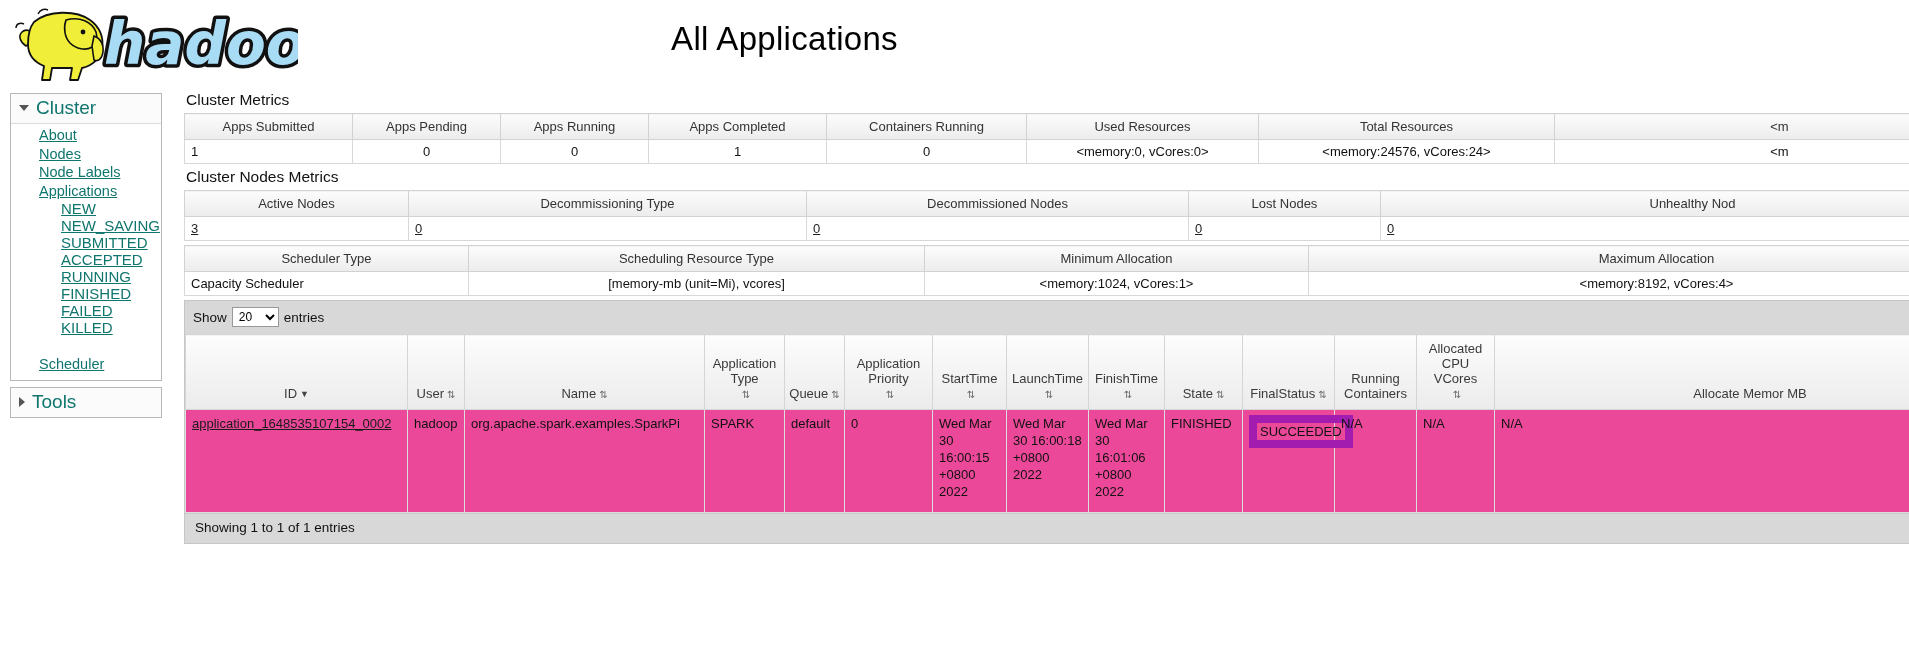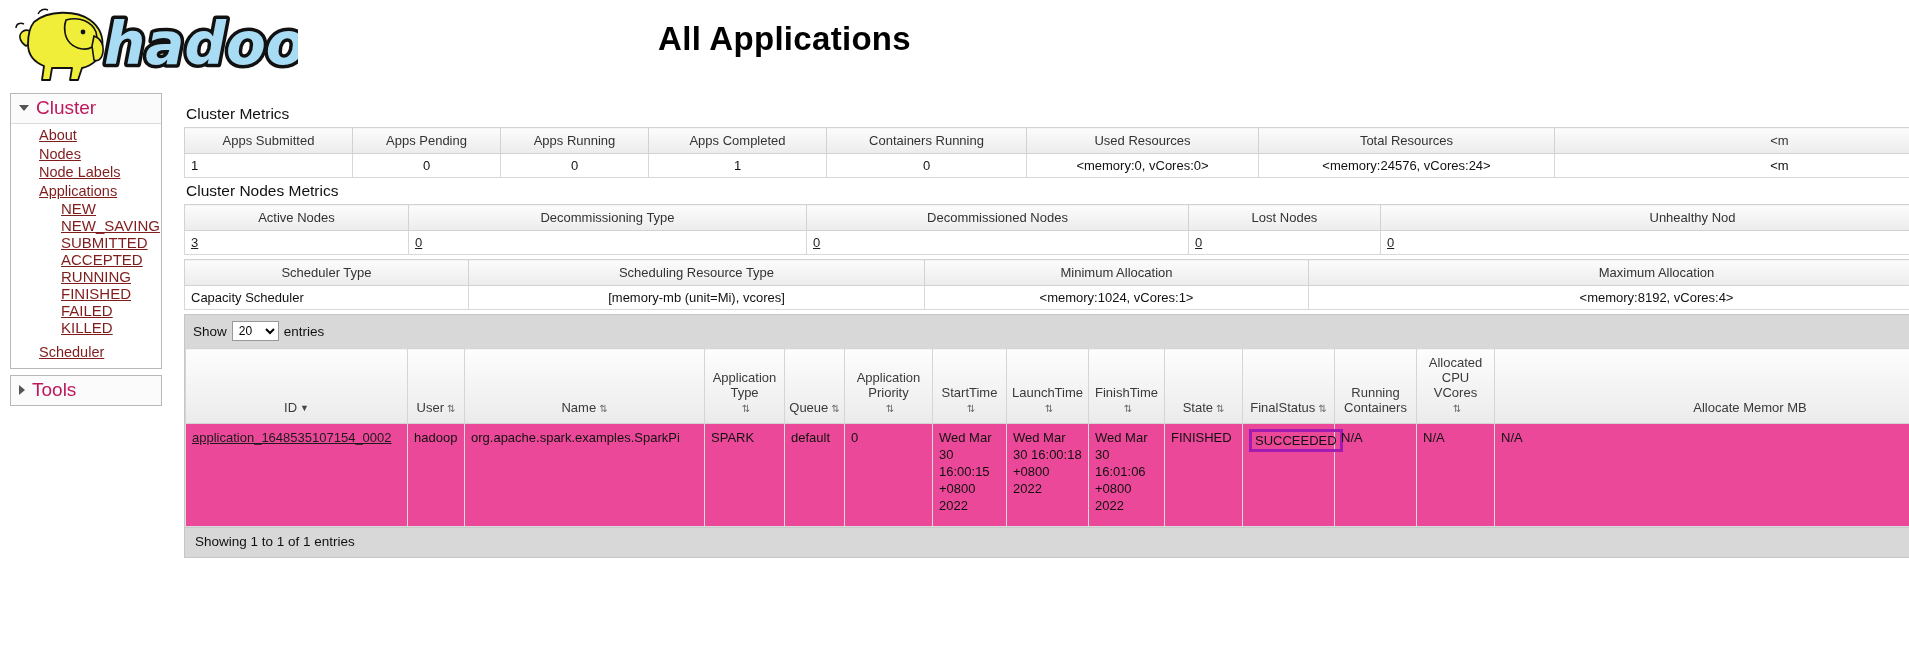--- a/index.html
+++ b/index.html
@@ -29,53 +29,53 @@
     height: 82px;
   }
   #logo-wrap svg { display: block; }
   #app-title {
     position: absolute;
     left: 0;
     right: 0;
     top: 20px;
     text-align: center;
     font-size: 33px;
-    font-weight: bold;
+    font-weight: normal;
     letter-spacing: 0.3px;
     color: #000;
     padding-right: 340px;
   }
 
   
   #body-wrap {
     position: relative;
   }
   #sidebar {
     position: absolute;
     left: 10px;
     top: 5px;
     width: 152px;
   }
   #content {
     position: absolute;
     left: 184px;
-    top: 14px;
+    top: 0px;
     right: 0;
   }
 
   
   .side-panel {
     border: 1px solid #b8b8b8;
     background: #fafafa;
     margin-bottom: 6px;
   }
   .side-head {
     font-size: 19px;
     padding: 3px 6px 4px 8px;
-    color: #be185d;
+    color: #0f766e;
     background: #fbfbfb;
     border-bottom: 1px solid #dcdcdc;
     display: flex;
     align-items: center;
     gap: 7px;
   }
   .caret-down {
     width: 0; height: 0;
     border-left: 5px solid transparent;
     border-right: 5px solid transparent;
@@ -88,34 +88,34 @@
     border-bottom: 5px solid transparent;
     border-left: 6px solid #555;
     display: inline-block;
   }
   .side-body {
     padding: 2px 0 6px 0;
     background: #ffffff;
   }
   .side-link {
     display: block;
-    color: #7f1d1d;
+    color: #0f766e;
     font-size: 14.5px;
     line-height: 16.5px;
     padding: 1px 0 1px 28px;
     white-space: nowrap;
   }
   .side-link.sub {
     padding-left: 50px;
     font-size: 15px;
     line-height: 15px;
   }
   .side-link.standalone {
     padding-left: 28px;
-    margin-top: 7px;
+    margin-top: 19px;
   }
   .tools-panel .side-head {
     border-bottom: none;
     font-size: 19px;
   }
 
   
   .section-title {
     font-size: 15.5px;
     color: #111;
@@ -222,21 +222,21 @@
     line-height: 17px;
     height: 92px;
     background: #ec4899;
   }
   td.app-id a {
     color: #1b1b1b;
     text-decoration: underline;
   }
   .final-status-box {
     display: inline-block;
-    border: 3px solid #a21caf;
+    border: 8px solid #a21caf;
     padding: 0px 3px;
     line-height: 17px;
   }
   #apps-footer {
     background: #d8d8d8;
     padding: 6px 8px 8px 10px;
     font-size: 13.5px;
     color: #111;
     border-top: 1px solid #c9c9c9;
   }

